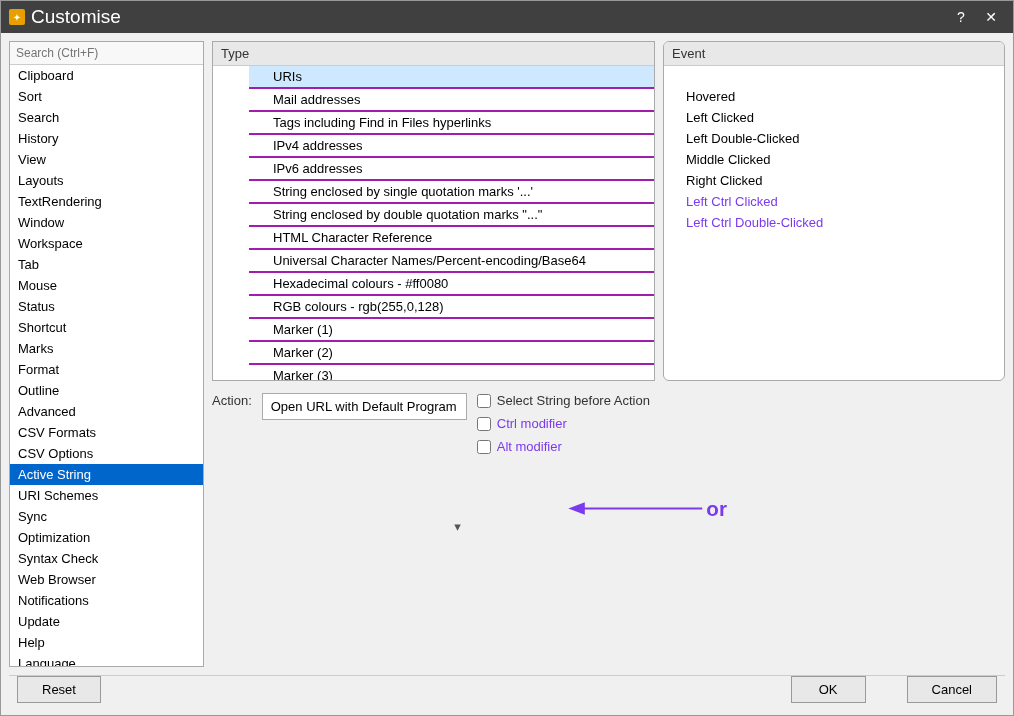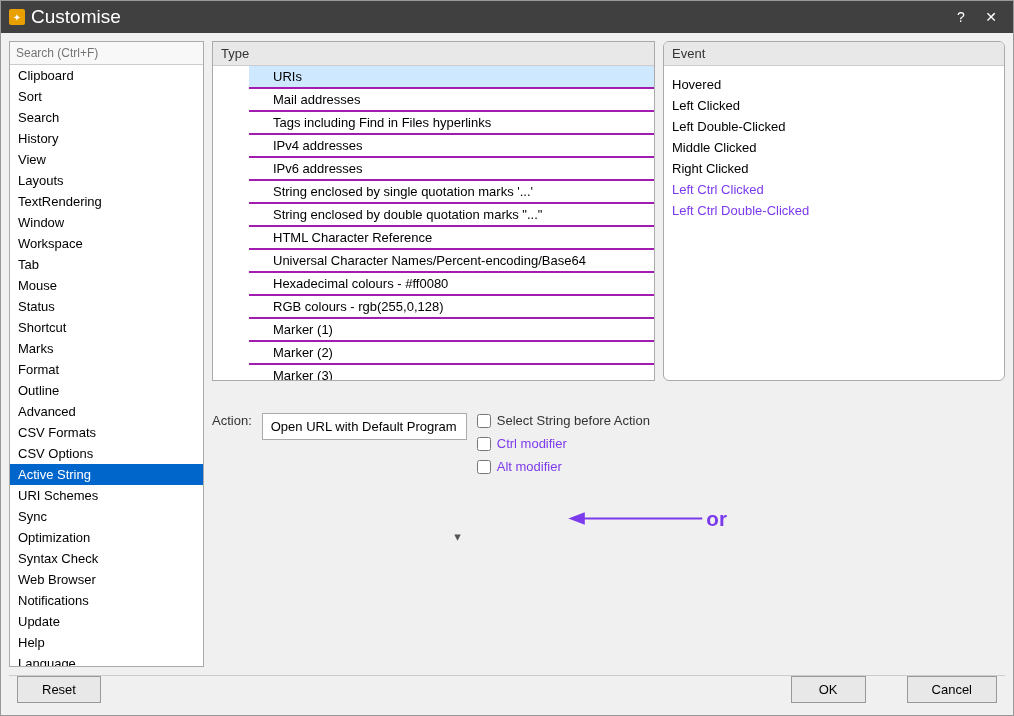--- a/index.html
+++ b/index.html
@@ -110,21 +110,21 @@
     .sidebar-list li.active {
       background: #0066cc;
       color: white;
     }
 
     
     .content-area {
       flex: 1;
       display: flex;
       flex-direction: column;
-      gap: 24px;
+      gap: 4px;
       overflow: hidden;
     }
 
     .panels-row {
       display: flex;
       gap: 8px;
       height: 340px;
       flex-shrink: 0;
     }
 
@@ -264,21 +264,22 @@
     .panel-scroll-wrap {
       flex: 1;
       overflow: hidden;
       display: flex;
       flex-direction: column;
       position: relative;
     }
 
     .panel-right-list {
       list-style: none;
-      padding: 8px 0;
+      padding: 20px 0;
+      margin-left: 14px;
     }
     .panel-right-list li {
       padding: 3px 8px;
     }
     .panel-right-list li.link-purple {
       color: #7c3aed;
       cursor: pointer;
     }
   </style>
 </head>

